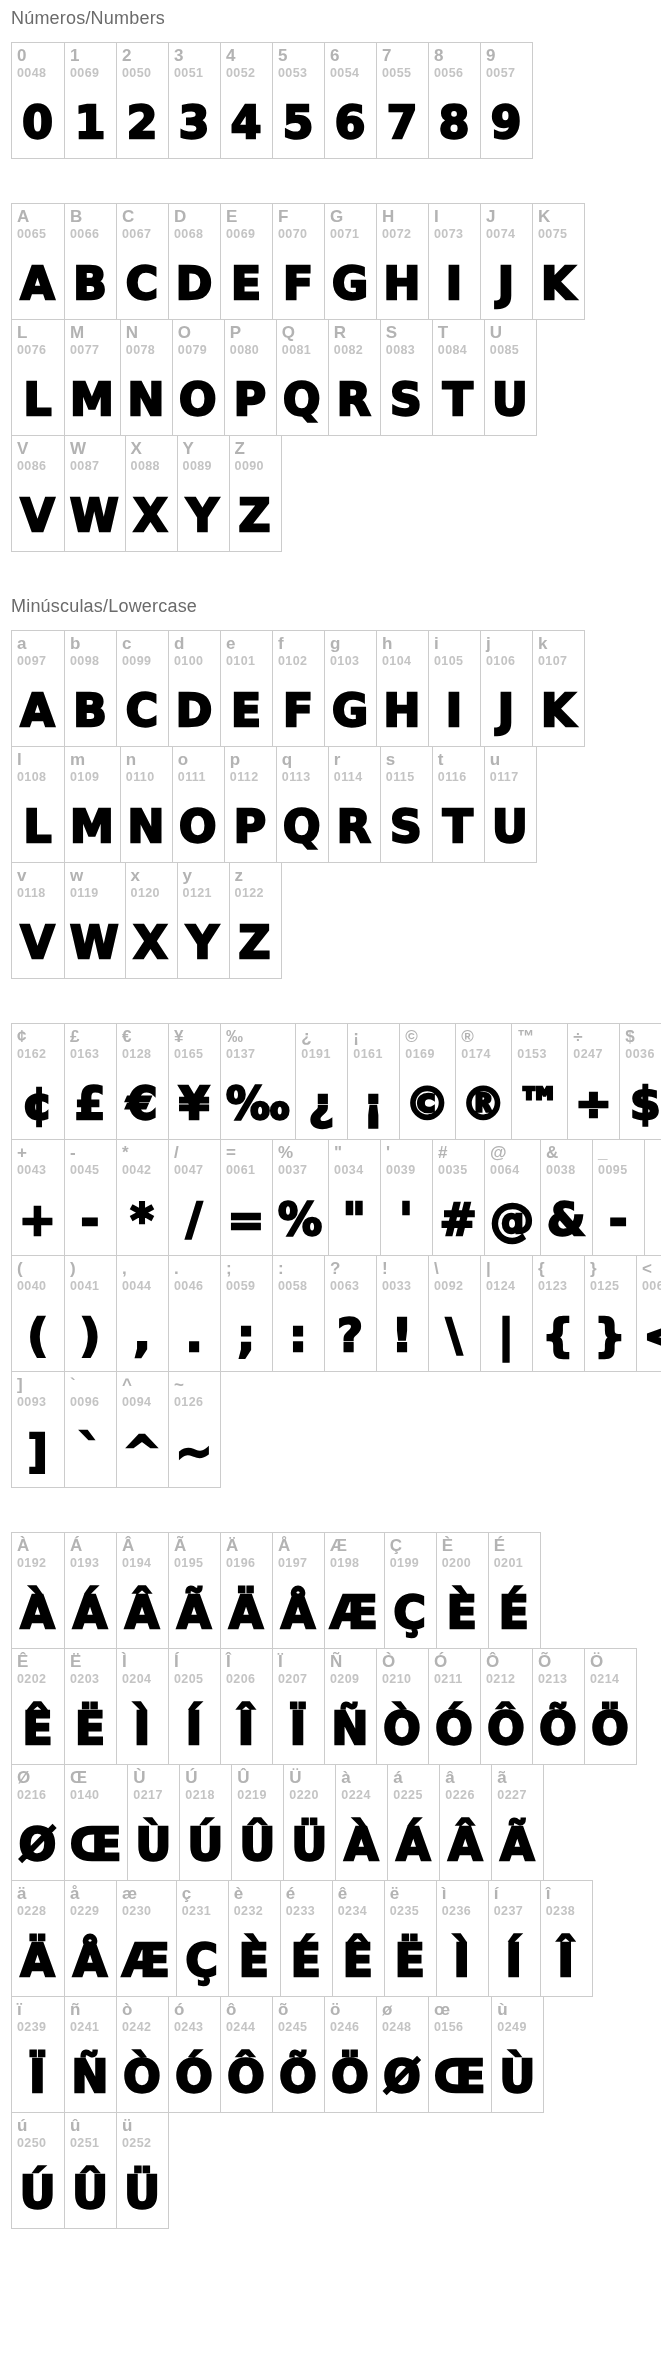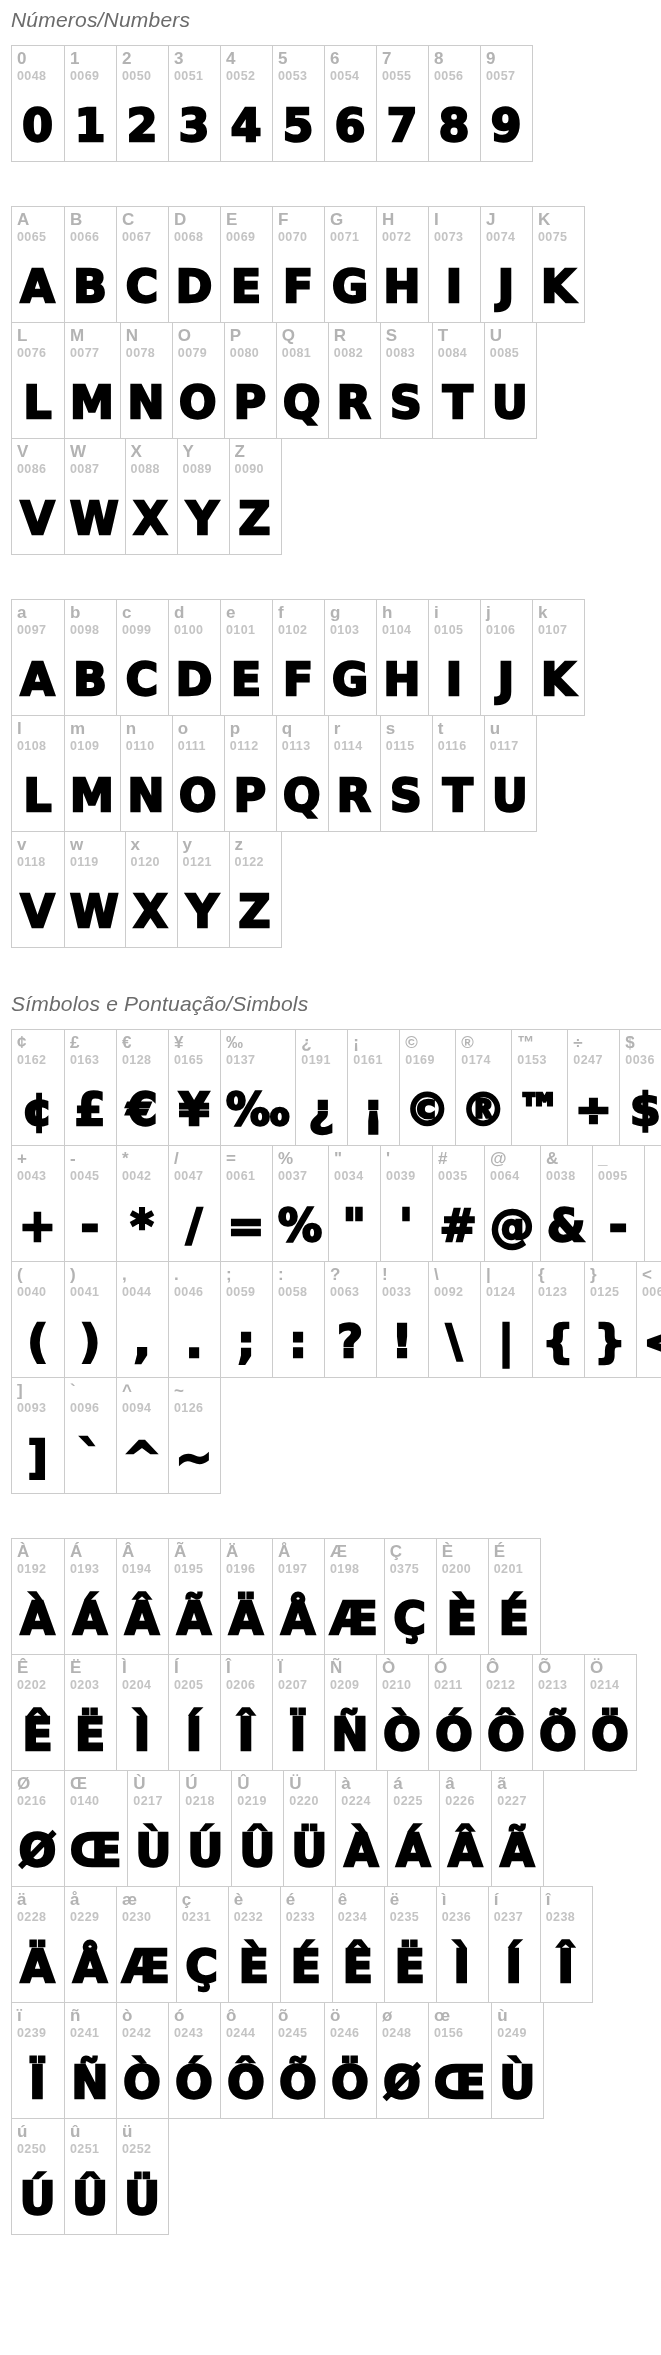--- a/index.html
+++ b/index.html
@@ -3,22 +3,22 @@
 <meta charset="utf-8">
 <style>
   html,body{margin:0;padding:0;background:#ffffff;}
   body{
     width:661px;height:2355px;overflow:hidden;box-sizing:border-box;
     padding:8px 0 0 11px;
     font-family:"Liberation Sans","DejaVu Sans",sans-serif;
   }
   .section{margin-bottom:44px;}
   .section-title{
-    font-size:21px;font-weight:400;color:#6b6b6b;
-    margin:0 0 13px 0;letter-spacing:.2px;font-style:italic;
+    font-size:18px;font-weight:400;color:#6b6b6b;
+    margin:0 0 13px 0;letter-spacing:.2px;
   }
   .rows{width:max-content;}
   .grid-row{
     display:flex;width:max-content;
     border:1px solid #cccccc;background:#ffffff;
   }
   .grid-row + .grid-row{margin-top:-1px;}
   .cell{
     min-width:52px;height:115px;box-sizing:border-box;
     border-left:1px solid #cccccc;
@@ -311,20 +311,21 @@
             <div class="cell-head">
               <span class="cell-ch">Z</span>
               <span class="cell-code">0090</span>
             </div>
             <span class="cell-glyph">Z</span>
           </div>
         </div>
       </div>
     </div>
     <div class="section">
+      <h2 class="section-title">Minúsculas/Lowercase</h2>
       <div class="rows">
         <div class="grid-row">
           <div class="cell">
             <div class="cell-head">
               <span class="cell-ch">a</span>
               <span class="cell-code">0097</span>
             </div>
             <span class="cell-glyph">A</span>
           </div>
           <div class="cell">
@@ -498,329 +499,328 @@
               <span class="cell-code">0121</span>
             </div>
             <span class="cell-glyph">Y</span>
           </div>
           <div class="cell">
             <div class="cell-head">
               <span class="cell-ch">z</span>
               <span class="cell-code">0122</span>
             </div>
             <span class="cell-glyph">Z</span>
-          </div>
-        </div>
-      </div>
-    </div>
-    <div class="section">
-      <h2 class="section-title">Símbolos e Pontuação/Simbols</h2>
-      <div class="rows">
-        <div class="grid-row">
-          <div class="cell">
-            <div class="cell-head">
-              <span class="cell-ch">¢</span>
-              <span class="cell-code">0162</span>
-            </div>
-            <span class="cell-glyph">¢</span>
-          </div>
-          <div class="cell">
-            <div class="cell-head">
-              <span class="cell-ch">£</span>
-              <span class="cell-code">0163</span>
-            </div>
-            <span class="cell-glyph">£</span>
-          </div>
-          <div class="cell">
-            <div class="cell-head">
-              <span class="cell-ch">€</span>
-              <span class="cell-code">0128</span>
-            </div>
-            <span class="cell-glyph">€</span>
-          </div>
-          <div class="cell">
-            <div class="cell-head">
-              <span class="cell-ch">¥</span>
-              <span class="cell-code">0165</span>
-            </div>
-            <span class="cell-glyph">¥</span>
-          </div>
-          <div class="cell">
-            <div class="cell-head">
-              <span class="cell-ch">‰</span>
-              <span class="cell-code">0137</span>
-            </div>
-            <span class="cell-glyph">‰</span>
-          </div>
-          <div class="cell">
-            <div class="cell-head">
-              <span class="cell-ch">¿</span>
-              <span class="cell-code">0191</span>
-            </div>
-            <span class="cell-glyph">¿</span>
-          </div>
-          <div class="cell">
-            <div class="cell-head">
-              <span class="cell-ch">¡</span>
-              <span class="cell-code">0161</span>
-            </div>
-            <span class="cell-glyph">¡</span>
-          </div>
-          <div class="cell">
-            <div class="cell-head">
-              <span class="cell-ch">©</span>
-              <span class="cell-code">0169</span>
-            </div>
-            <span class="cell-glyph">©</span>
-          </div>
-          <div class="cell">
-            <div class="cell-head">
-              <span class="cell-ch">®</span>
-              <span class="cell-code">0174</span>
-            </div>
-            <span class="cell-glyph">®</span>
-          </div>
-          <div class="cell">
-            <div class="cell-head">
-              <span class="cell-ch">™</span>
-              <span class="cell-code">0153</span>
-            </div>
-            <span class="cell-glyph">™</span>
-          </div>
-          <div class="cell">
-            <div class="cell-head">
-              <span class="cell-ch">÷</span>
-              <span class="cell-code">0247</span>
-            </div>
-            <span class="cell-glyph">÷</span>
-          </div>
-          <div class="cell">
-            <div class="cell-head">
-              <span class="cell-ch">$</span>
-              <span class="cell-code">0036</span>
-            </div>
-            <span class="cell-glyph">$</span>
-          </div>
-        </div>
-        <div class="grid-row">
-          <div class="cell">
-            <div class="cell-head">
-              <span class="cell-ch">+</span>
-              <span class="cell-code">0043</span>
-            </div>
-            <span class="cell-glyph">+</span>
-          </div>
-          <div class="cell">
-            <div class="cell-head">
-              <span class="cell-ch">-</span>
-              <span class="cell-code">0045</span>
-            </div>
-            <span class="cell-glyph">-</span>
-          </div>
-          <div class="cell">
-            <div class="cell-head">
-              <span class="cell-ch">*</span>
-              <span class="cell-code">0042</span>
-            </div>
-            <span class="cell-glyph">*</span>
-          </div>
-          <div class="cell">
-            <div class="cell-head">
-              <span class="cell-ch">/</span>
-              <span class="cell-code">0047</span>
-            </div>
-            <span class="cell-glyph">/</span>
-          </div>
-          <div class="cell">
-            <div class="cell-head">
-              <span class="cell-ch">=</span>
-              <span class="cell-code">0061</span>
-            </div>
-            <span class="cell-glyph">=</span>
-          </div>
-          <div class="cell">
-            <div class="cell-head">
-              <span class="cell-ch">%</span>
-              <span class="cell-code">0037</span>
-            </div>
-            <span class="cell-glyph">%</span>
-          </div>
-          <div class="cell">
-            <div class="cell-head">
-              <span class="cell-ch">"</span>
-              <span class="cell-code">0034</span>
-            </div>
-            <span class="cell-glyph">"</span>
-          </div>
-          <div class="cell">
-            <div class="cell-head">
-              <span class="cell-ch">'</span>
-              <span class="cell-code">0039</span>
-            </div>
-            <span class="cell-glyph">'</span>
-          </div>
-          <div class="cell">
-            <div class="cell-head">
-              <span class="cell-ch">#</span>
-              <span class="cell-code">0035</span>
-            </div>
-            <span class="cell-glyph">#</span>
-          </div>
-          <div class="cell">
-            <div class="cell-head">
-              <span class="cell-ch">@</span>
-              <span class="cell-code">0064</span>
-            </div>
-            <span class="cell-glyph">@</span>
-          </div>
-          <div class="cell">
-            <div class="cell-head">
-              <span class="cell-ch">&amp;</span>
-              <span class="cell-code">0038</span>
-            </div>
-            <span class="cell-glyph">&amp;</span>
-          </div>
-          <div class="cell">
-            <div class="cell-head">
-              <span class="cell-ch">_</span>
-              <span class="cell-code">0095</span>
-            </div>
-            <span class="cell-glyph">-</span>
-          </div>
-        </div>
-        <div class="grid-row">
-          <div class="cell">
-            <div class="cell-head">
-              <span class="cell-ch">(</span>
-              <span class="cell-code">0040</span>
-            </div>
-            <span class="cell-glyph">(</span>
-          </div>
-          <div class="cell">
-            <div class="cell-head">
-              <span class="cell-ch">)</span>
-              <span class="cell-code">0041</span>
-            </div>
-            <span class="cell-glyph">)</span>
-          </div>
-          <div class="cell">
-            <div class="cell-head">
-              <span class="cell-ch">,</span>
-              <span class="cell-code">0044</span>
-            </div>
-            <span class="cell-glyph">,</span>
-          </div>
-          <div class="cell">
-            <div class="cell-head">
-              <span class="cell-ch">.</span>
-              <span class="cell-code">0046</span>
-            </div>
-            <span class="cell-glyph">.</span>
-          </div>
-          <div class="cell">
-            <div class="cell-head">
-              <span class="cell-ch">;</span>
-              <span class="cell-code">0059</span>
-            </div>
-            <span class="cell-glyph">;</span>
-          </div>
-          <div class="cell">
-            <div class="cell-head">
-              <span class="cell-ch">:</span>
-              <span class="cell-code">0058</span>
-            </div>
-            <span class="cell-glyph">:</span>
-          </div>
-          <div class="cell">
-            <div class="cell-head">
-              <span class="cell-ch">?</span>
-              <span class="cell-code">0063</span>
-            </div>
-            <span class="cell-glyph">?</span>
-          </div>
-          <div class="cell">
-            <div class="cell-head">
-              <span class="cell-ch">!</span>
-              <span class="cell-code">0033</span>
-            </div>
-            <span class="cell-glyph">!</span>
-          </div>
-          <div class="cell">
-            <div class="cell-head">
-              <span class="cell-ch">\</span>
-              <span class="cell-code">0092</span>
-            </div>
-            <span class="cell-glyph">\</span>
-          </div>
-          <div class="cell">
-            <div class="cell-head">
-              <span class="cell-ch">|</span>
-              <span class="cell-code">0124</span>
-            </div>
-            <span class="cell-glyph">|</span>
-          </div>
-          <div class="cell">
-            <div class="cell-head">
-              <span class="cell-ch">{</span>
-              <span class="cell-code">0123</span>
-            </div>
-            <span class="cell-glyph">{</span>
-          </div>
-          <div class="cell">
-            <div class="cell-head">
-              <span class="cell-ch">}</span>
-              <span class="cell-code">0125</span>
-            </div>
-            <span class="cell-glyph">}</span>
-          </div>
-          <div class="cell">
-            <div class="cell-head">
-              <span class="cell-ch">&lt;</span>
-              <span class="cell-code">0060</span>
-            </div>
-            <span class="cell-glyph">&lt;</span>
-          </div>
-        </div>
-        <div class="grid-row">
-          <div class="cell">
-            <div class="cell-head">
-              <span class="cell-ch">]</span>
-              <span class="cell-code">0093</span>
-            </div>
-            <span class="cell-glyph">]</span>
-          </div>
-          <div class="cell">
-            <div class="cell-head">
-              <span class="cell-ch">`</span>
-              <span class="cell-code">0096</span>
-            </div>
-            <span class="cell-glyph">`</span>
-          </div>
-          <div class="cell">
-            <div class="cell-head">
-              <span class="cell-ch">^</span>
-              <span class="cell-code">0094</span>
-            </div>
-            <span class="cell-glyph">^</span>
-          </div>
-          <div class="cell">
-            <div class="cell-head">
-              <span class="cell-ch">~</span>
-              <span class="cell-code">0126</span>
-            </div>
-            <span class="cell-glyph">~</span>
           </div>
         </div>
       </div>
     </div>
     <div class="section">
       <div class="rows">
         <div class="grid-row">
           <div class="cell">
             <div class="cell-head">
+              <span class="cell-ch">¢</span>
+              <span class="cell-code">0162</span>
+            </div>
+            <span class="cell-glyph">¢</span>
+          </div>
+          <div class="cell">
+            <div class="cell-head">
+              <span class="cell-ch">£</span>
+              <span class="cell-code">0163</span>
+            </div>
+            <span class="cell-glyph">£</span>
+          </div>
+          <div class="cell">
+            <div class="cell-head">
+              <span class="cell-ch">€</span>
+              <span class="cell-code">0128</span>
+            </div>
+            <span class="cell-glyph">€</span>
+          </div>
+          <div class="cell">
+            <div class="cell-head">
+              <span class="cell-ch">¥</span>
+              <span class="cell-code">0165</span>
+            </div>
+            <span class="cell-glyph">¥</span>
+          </div>
+          <div class="cell">
+            <div class="cell-head">
+              <span class="cell-ch">‰</span>
+              <span class="cell-code">0137</span>
+            </div>
+            <span class="cell-glyph">‰</span>
+          </div>
+          <div class="cell">
+            <div class="cell-head">
+              <span class="cell-ch">¿</span>
+              <span class="cell-code">0191</span>
+            </div>
+            <span class="cell-glyph">¿</span>
+          </div>
+          <div class="cell">
+            <div class="cell-head">
+              <span class="cell-ch">¡</span>
+              <span class="cell-code">0161</span>
+            </div>
+            <span class="cell-glyph">¡</span>
+          </div>
+          <div class="cell">
+            <div class="cell-head">
+              <span class="cell-ch">©</span>
+              <span class="cell-code">0169</span>
+            </div>
+            <span class="cell-glyph">©</span>
+          </div>
+          <div class="cell">
+            <div class="cell-head">
+              <span class="cell-ch">®</span>
+              <span class="cell-code">0174</span>
+            </div>
+            <span class="cell-glyph">®</span>
+          </div>
+          <div class="cell">
+            <div class="cell-head">
+              <span class="cell-ch">™</span>
+              <span class="cell-code">0153</span>
+            </div>
+            <span class="cell-glyph">™</span>
+          </div>
+          <div class="cell">
+            <div class="cell-head">
+              <span class="cell-ch">÷</span>
+              <span class="cell-code">0247</span>
+            </div>
+            <span class="cell-glyph">÷</span>
+          </div>
+          <div class="cell">
+            <div class="cell-head">
+              <span class="cell-ch">$</span>
+              <span class="cell-code">0036</span>
+            </div>
+            <span class="cell-glyph">$</span>
+          </div>
+        </div>
+        <div class="grid-row">
+          <div class="cell">
+            <div class="cell-head">
+              <span class="cell-ch">+</span>
+              <span class="cell-code">0043</span>
+            </div>
+            <span class="cell-glyph">+</span>
+          </div>
+          <div class="cell">
+            <div class="cell-head">
+              <span class="cell-ch">-</span>
+              <span class="cell-code">0045</span>
+            </div>
+            <span class="cell-glyph">-</span>
+          </div>
+          <div class="cell">
+            <div class="cell-head">
+              <span class="cell-ch">*</span>
+              <span class="cell-code">0042</span>
+            </div>
+            <span class="cell-glyph">*</span>
+          </div>
+          <div class="cell">
+            <div class="cell-head">
+              <span class="cell-ch">/</span>
+              <span class="cell-code">0047</span>
+            </div>
+            <span class="cell-glyph">/</span>
+          </div>
+          <div class="cell">
+            <div class="cell-head">
+              <span class="cell-ch">=</span>
+              <span class="cell-code">0061</span>
+            </div>
+            <span class="cell-glyph">=</span>
+          </div>
+          <div class="cell">
+            <div class="cell-head">
+              <span class="cell-ch">%</span>
+              <span class="cell-code">0037</span>
+            </div>
+            <span class="cell-glyph">%</span>
+          </div>
+          <div class="cell">
+            <div class="cell-head">
+              <span class="cell-ch">"</span>
+              <span class="cell-code">0034</span>
+            </div>
+            <span class="cell-glyph">"</span>
+          </div>
+          <div class="cell">
+            <div class="cell-head">
+              <span class="cell-ch">'</span>
+              <span class="cell-code">0039</span>
+            </div>
+            <span class="cell-glyph">'</span>
+          </div>
+          <div class="cell">
+            <div class="cell-head">
+              <span class="cell-ch">#</span>
+              <span class="cell-code">0035</span>
+            </div>
+            <span class="cell-glyph">#</span>
+          </div>
+          <div class="cell">
+            <div class="cell-head">
+              <span class="cell-ch">@</span>
+              <span class="cell-code">0064</span>
+            </div>
+            <span class="cell-glyph">@</span>
+          </div>
+          <div class="cell">
+            <div class="cell-head">
+              <span class="cell-ch">&amp;</span>
+              <span class="cell-code">0038</span>
+            </div>
+            <span class="cell-glyph">&amp;</span>
+          </div>
+          <div class="cell">
+            <div class="cell-head">
+              <span class="cell-ch">_</span>
+              <span class="cell-code">0095</span>
+            </div>
+            <span class="cell-glyph">-</span>
+          </div>
+        </div>
+        <div class="grid-row">
+          <div class="cell">
+            <div class="cell-head">
+              <span class="cell-ch">(</span>
+              <span class="cell-code">0040</span>
+            </div>
+            <span class="cell-glyph">(</span>
+          </div>
+          <div class="cell">
+            <div class="cell-head">
+              <span class="cell-ch">)</span>
+              <span class="cell-code">0041</span>
+            </div>
+            <span class="cell-glyph">)</span>
+          </div>
+          <div class="cell">
+            <div class="cell-head">
+              <span class="cell-ch">,</span>
+              <span class="cell-code">0044</span>
+            </div>
+            <span class="cell-glyph">,</span>
+          </div>
+          <div class="cell">
+            <div class="cell-head">
+              <span class="cell-ch">.</span>
+              <span class="cell-code">0046</span>
+            </div>
+            <span class="cell-glyph">.</span>
+          </div>
+          <div class="cell">
+            <div class="cell-head">
+              <span class="cell-ch">;</span>
+              <span class="cell-code">0059</span>
+            </div>
+            <span class="cell-glyph">;</span>
+          </div>
+          <div class="cell">
+            <div class="cell-head">
+              <span class="cell-ch">:</span>
+              <span class="cell-code">0058</span>
+            </div>
+            <span class="cell-glyph">:</span>
+          </div>
+          <div class="cell">
+            <div class="cell-head">
+              <span class="cell-ch">?</span>
+              <span class="cell-code">0063</span>
+            </div>
+            <span class="cell-glyph">?</span>
+          </div>
+          <div class="cell">
+            <div class="cell-head">
+              <span class="cell-ch">!</span>
+              <span class="cell-code">0033</span>
+            </div>
+            <span class="cell-glyph">!</span>
+          </div>
+          <div class="cell">
+            <div class="cell-head">
+              <span class="cell-ch">\</span>
+              <span class="cell-code">0092</span>
+            </div>
+            <span class="cell-glyph">\</span>
+          </div>
+          <div class="cell">
+            <div class="cell-head">
+              <span class="cell-ch">|</span>
+              <span class="cell-code">0124</span>
+            </div>
+            <span class="cell-glyph">|</span>
+          </div>
+          <div class="cell">
+            <div class="cell-head">
+              <span class="cell-ch">{</span>
+              <span class="cell-code">0123</span>
+            </div>
+            <span class="cell-glyph">{</span>
+          </div>
+          <div class="cell">
+            <div class="cell-head">
+              <span class="cell-ch">}</span>
+              <span class="cell-code">0125</span>
+            </div>
+            <span class="cell-glyph">}</span>
+          </div>
+          <div class="cell">
+            <div class="cell-head">
+              <span class="cell-ch">&lt;</span>
+              <span class="cell-code">0060</span>
+            </div>
+            <span class="cell-glyph">&lt;</span>
+          </div>
+        </div>
+        <div class="grid-row">
+          <div class="cell">
+            <div class="cell-head">
+              <span class="cell-ch">]</span>
+              <span class="cell-code">0093</span>
+            </div>
+            <span class="cell-glyph">]</span>
+          </div>
+          <div class="cell">
+            <div class="cell-head">
+              <span class="cell-ch">`</span>
+              <span class="cell-code">0096</span>
+            </div>
+            <span class="cell-glyph">`</span>
+          </div>
+          <div class="cell">
+            <div class="cell-head">
+              <span class="cell-ch">^</span>
+              <span class="cell-code">0094</span>
+            </div>
+            <span class="cell-glyph">^</span>
+          </div>
+          <div class="cell">
+            <div class="cell-head">
+              <span class="cell-ch">~</span>
+              <span class="cell-code">0126</span>
+            </div>
+            <span class="cell-glyph">~</span>
+          </div>
+        </div>
+      </div>
+    </div>
+    <div class="section">
+      <div class="rows">
+        <div class="grid-row">
+          <div class="cell">
+            <div class="cell-head">
               <span class="cell-ch">À</span>
               <span class="cell-code">0192</span>
             </div>
             <span class="cell-glyph">À</span>
           </div>
           <div class="cell">
             <div class="cell-head">
               <span class="cell-ch">Á</span>
               <span class="cell-code">0193</span>
             </div>
@@ -857,21 +857,21 @@
           <div class="cell">
             <div class="cell-head">
               <span class="cell-ch">Æ</span>
               <span class="cell-code">0198</span>
             </div>
             <span class="cell-glyph">Æ</span>
           </div>
           <div class="cell">
             <div class="cell-head">
               <span class="cell-ch">Ç</span>
-              <span class="cell-code">0375</span>
+              <span class="cell-code">0199</span>
             </div>
             <span class="cell-glyph">Ç</span>
           </div>
           <div class="cell">
             <div class="cell-head">
               <span class="cell-ch">È</span>
               <span class="cell-code">0200</span>
             </div>
             <span class="cell-glyph">È</span>
           </div>

